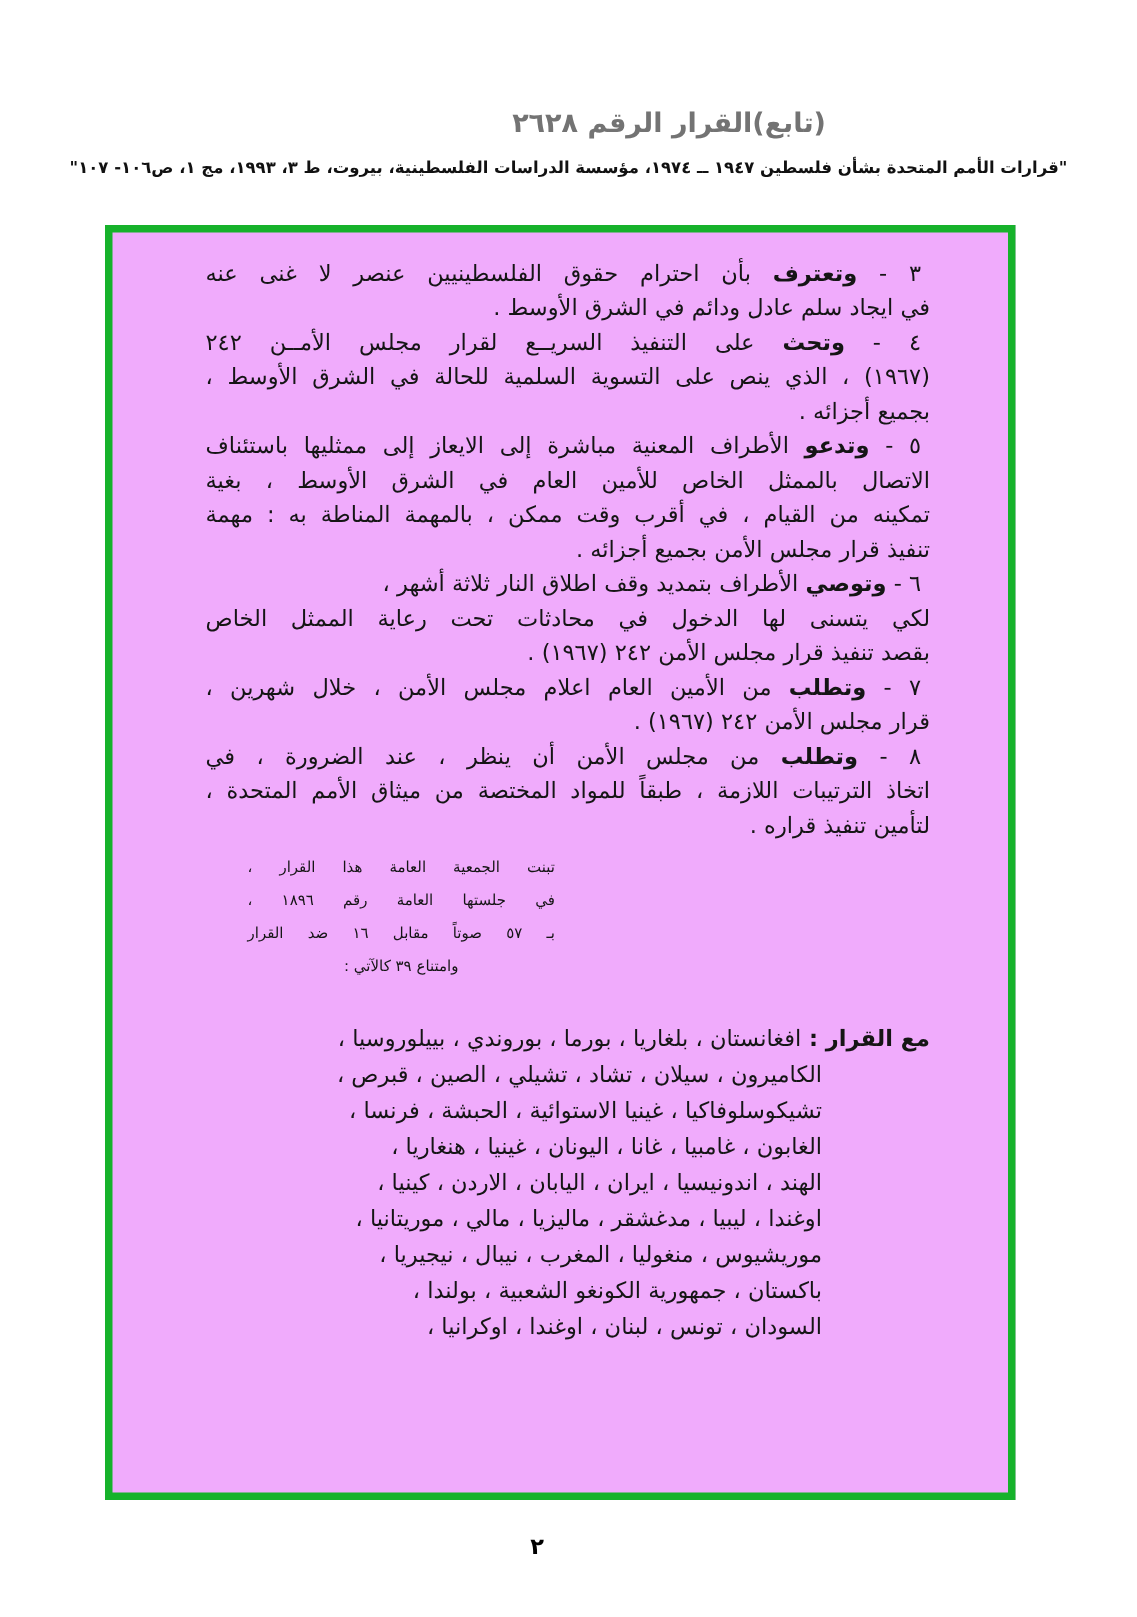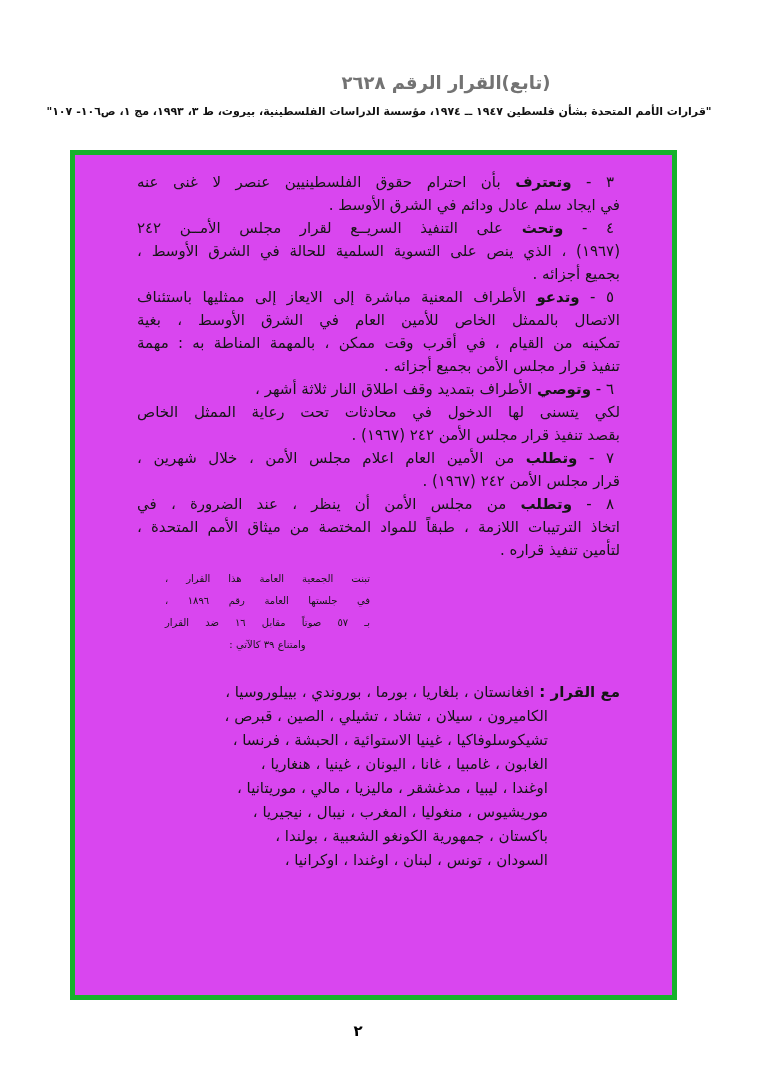--- a/index.html
+++ b/index.html
@@ -21,21 +21,21 @@
     position: absolute; top: 105px; left: 0; right: 0;
     direction: rtl; text-align: center;
     font-size: 11px; font-weight: bold; color: #111;
     letter-spacing: 0.1px;
   }
   .frame {
     position: absolute; left: 70px; top: 150px;
     width: 607px; height: 850px;
     box-sizing: border-box;
     border: 5px solid var(--frame-green, #16b22b);
-    background: #d946ef;
+    background: #f0abfc;
   }
   .content {
     direction: rtl;
     padding: 16px 52px 0 62px;
     font-size: 15px; line-height: 23px;
   }
   .bline { text-align: justify; text-align-last: justify; }
   .bline.end { text-align-last: auto; }
   .bline.first { text-indent: 6px; }
   .content b { font-weight: bold; }
@@ -88,20 +88,21 @@
         <div class="aline">تبنت الجمعية العامة هذا القرار ،</div>
         <div class="aline">في جلستها العامة رقم ١٨٩٦ ،</div>
         <div class="aline">بـ ٥٧ صوتاً مقابل ١٦ ضد القرار</div>
         <div class="aline">وامتناع ٣٩ كالآتي :</div>
       </div>
     <div class="votes">
         <div class="vline flush"><b>مع القرار : </b><span>افغانستان ، بلغاريا ، بورما ، بوروندي ، بييلوروسيا ،</span></div>
         <div class="vline">الكاميرون ، سيلان ، تشاد ، تشيلي ، الصين ، قبرص ،</div>
         <div class="vline">تشيكوسلوفاكيا ، غينيا الاستوائية ، الحبشة ، فرنسا ،</div>
         <div class="vline">الغابون ، غامبيا ، غانا ، اليونان ، غينيا ، هنغاريا ،</div>
+        <div class="vline">الهند ، اندونيسيا ، ايران ، اليابان ، الاردن ، كينيا ،</div>
         <div class="vline">اوغندا ، ليبيا ، مدغشقر ، ماليزيا ، مالي ، موريتانيا ،</div>
         <div class="vline">موريشيوس ، منغوليا ، المغرب ، نيبال ، نيجيريا ،</div>
         <div class="vline">باكستان ، جمهورية الكونغو الشعبية ، بولندا ،</div>
         <div class="vline">السودان ، تونس ، لبنان ، اوغندا ، اوكرانيا ،</div>
       </div>
   </div>
 </div>
 
 <div class="pagenum">٢</div>
 

